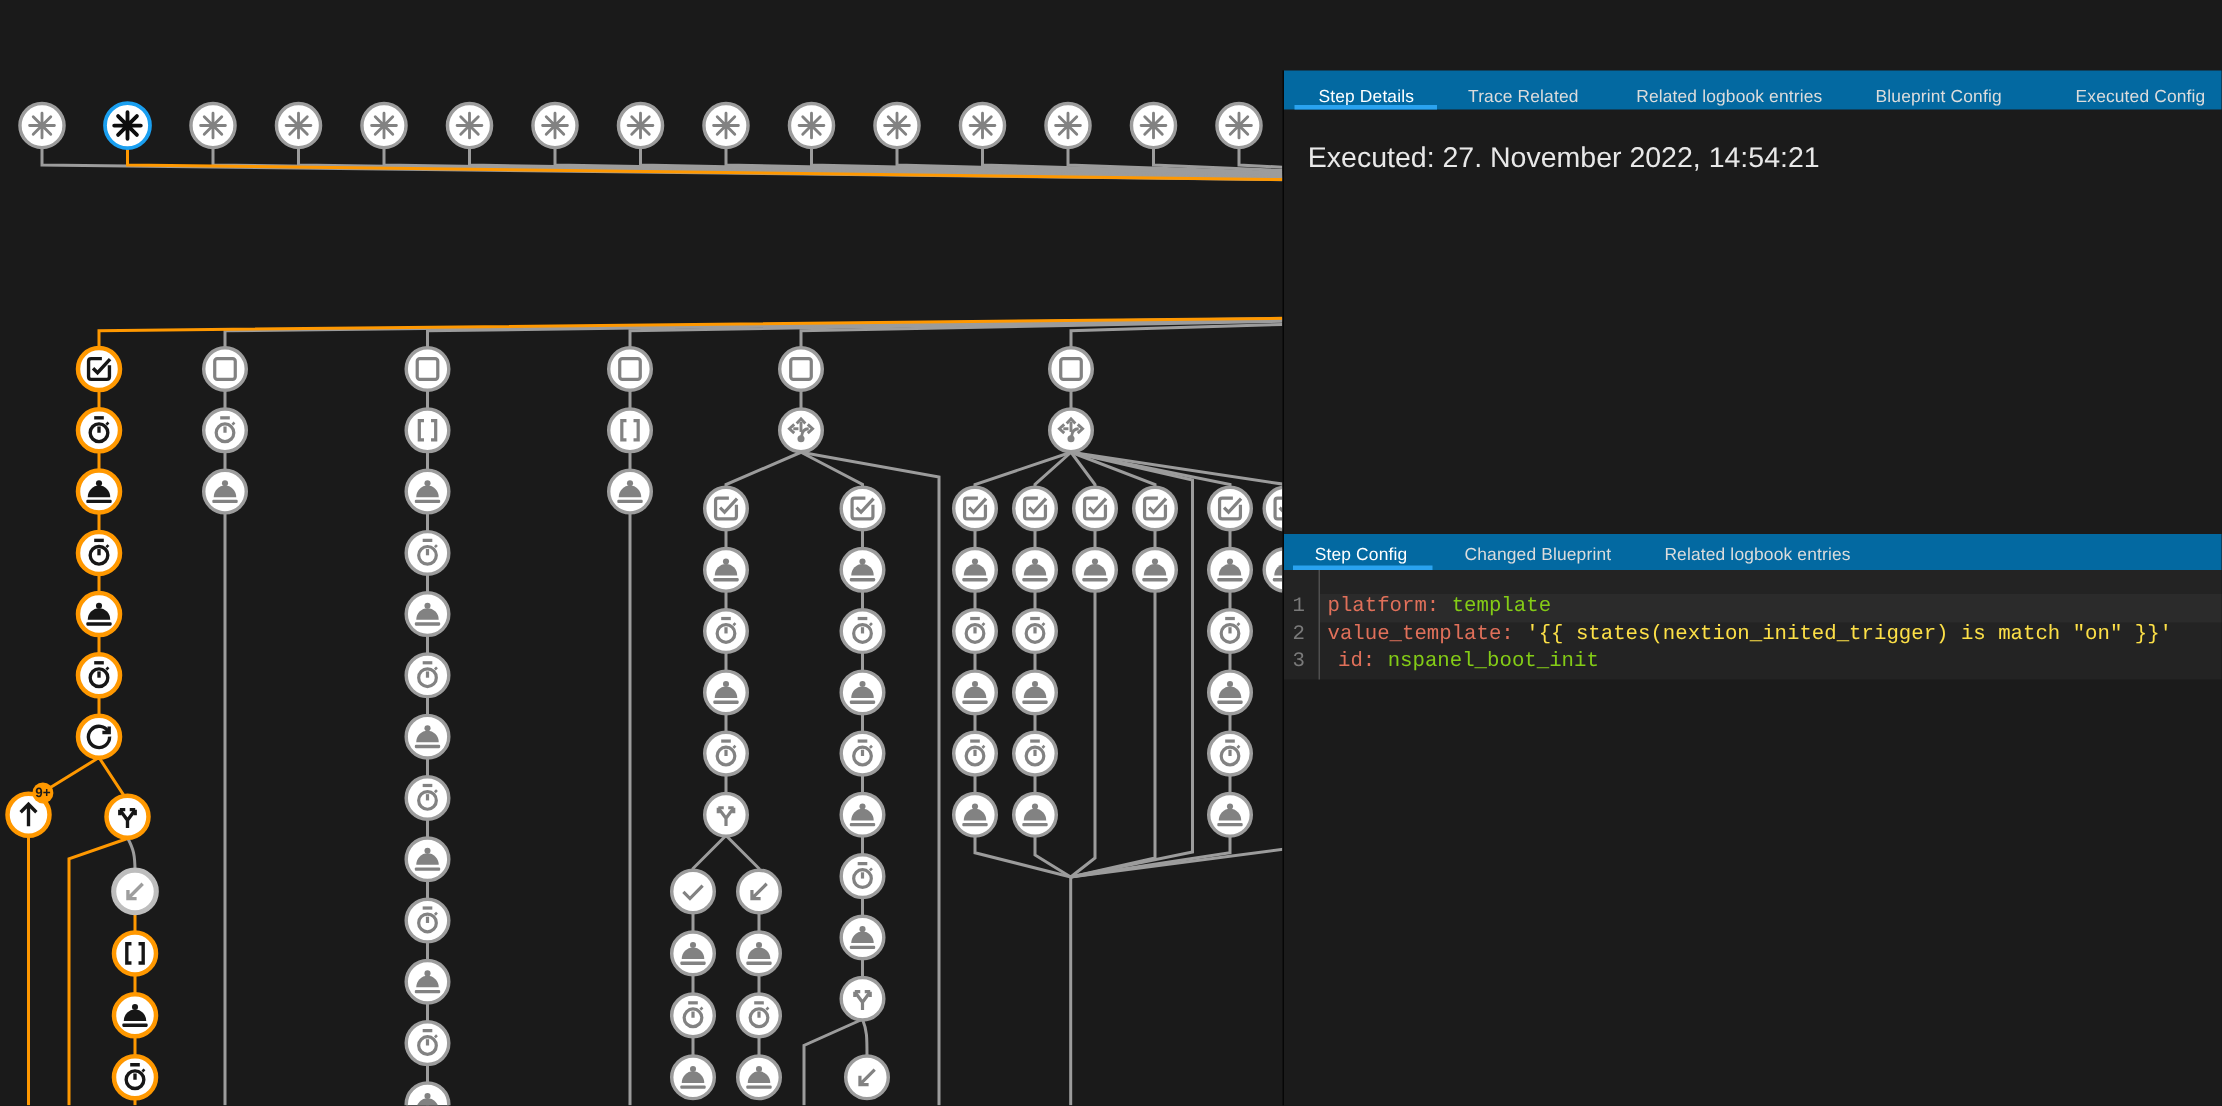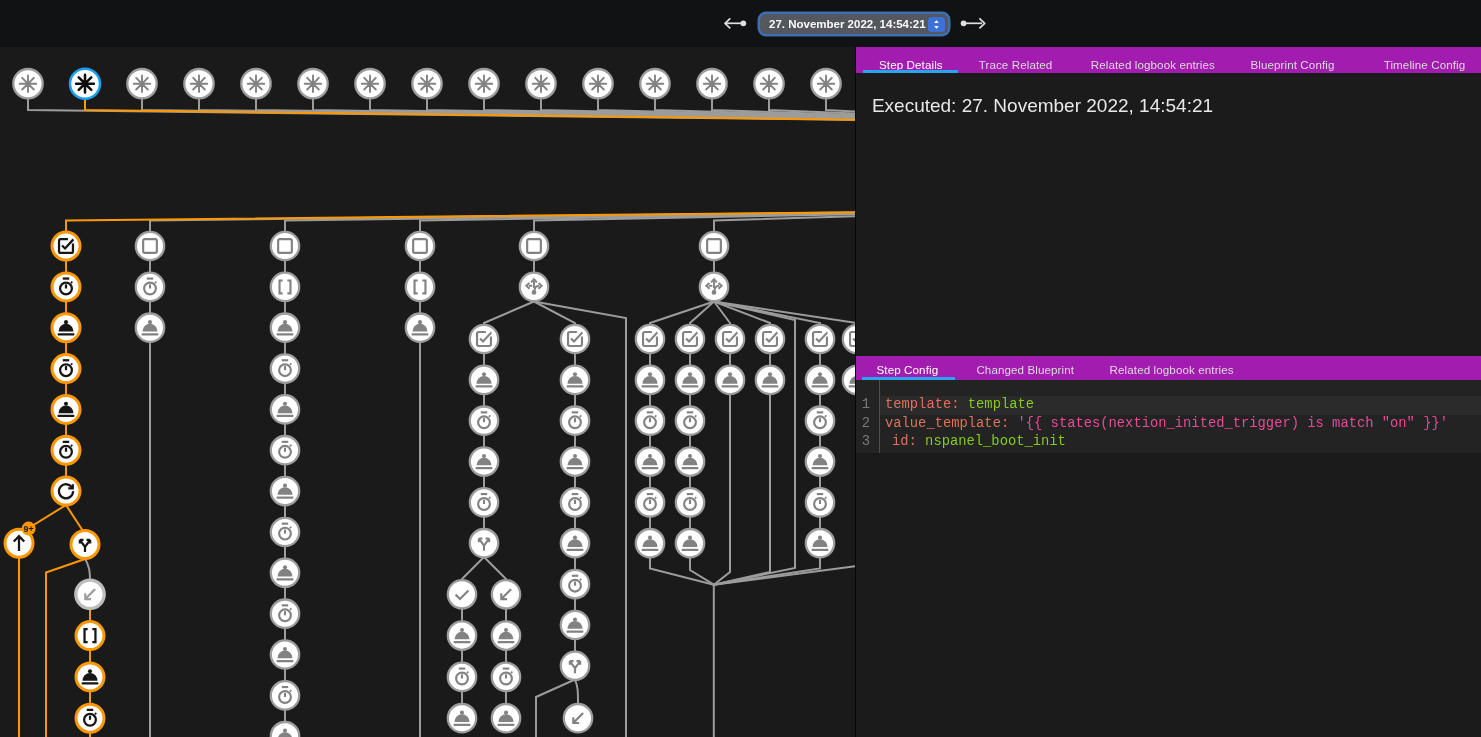--- a/index.html
+++ b/index.html
@@ -2,53 +2,36 @@
 <html><head><meta charset="utf-8"><style>
 * { margin:0; padding:0; box-sizing:border-box; }
 html,body { width:1481px; height:737px; background:#1a1a1a; font-family:"Liberation Sans",sans-serif; overflow:hidden; }
 #page { position:relative; width:1481px; height:737px; }
 #topbar { position:absolute; left:0; top:0; width:1481px; height:47px; background:#111214; }
 #canvas { position:absolute; left:0; top:47px; width:855px; height:690px; background:#1a1a1a; }
 #pill { position:absolute; left:760px; top:14px; width:188px; height:20px; background:#54585e; border-radius:6px;
         box-shadow:0 0 0 2.5px #3d6fb5; color:#fafafa; font-size:11.5px; font-weight:bold; line-height:20px; padding-left:9px; }
 #pill .step { position:absolute; right:3px; top:2.5px; width:17px; height:15px; background:#3c71d8; border-radius:3.5px; }
 #panel { position:absolute; left:855px; top:47px; width:626px; height:690px; background:#1b1b1b; border-left:1px solid #060606; }
-.tabs { position:absolute; left:0; width:626px; background:#a21caf; }
+.tabs { position:absolute; left:0; width:626px; background:#0369a1; }
 .tabs span { position:absolute; font-size:11.6px; color:#dcdcdc; white-space:nowrap; letter-spacing:0.1px; }
 .ul { position:absolute; height:3px; background:#2aa3f0; bottom:0; }
 #tabs1 { top:0; height:26px; }
 #tabs2 { top:309px; height:24px; }
 #executed { position:absolute; left:15.9px; top:47.6px; font-size:19px; color:#e8e8e8; }
 #code { position:absolute; left:0; top:333px; width:626px; height:73px; background:#232323;
          font-family:"Liberation Mono",monospace; font-size:13.8px; }
 #code .gline { position:absolute; left:22.5px; top:0; width:1px; height:73px; background:#4f4f4f; }
 #code .alin { position:absolute; left:23.5px; top:16px; width:602px; height:18.7px; background:#2b2b2b; }
 #code .row { position:absolute; white-space:pre; line-height:18.7px; }
 #code .num { position:absolute; width:14px; text-align:right; color:#7a7a7a; line-height:18.7px; }
-.k { color:#e0705a; } .w { color:#84cc16; } .s { color:#ec4899; }
+.k { color:#e0705a; } .w { color:#84cc16; } .s { color:#fde047; }
 .arrowbtn { position:absolute; top:15px; }
 </style></head><body>
 <div id="page">
-  <div id="topbar">
-    <svg class="arrowbtn" style="left:722px" width="26" height="17" viewBox="0 0 26 17">
-      <path d="M3,8.3 H21" stroke="#dedede" stroke-width="1.7" fill="none"></path>
-      <path d="M8.3,3.3 L3,8.3 L8.3,13.3" stroke="#dedede" stroke-width="1.7" fill="none" stroke-linejoin="round"></path>
-      <circle cx="21.3" cy="8.3" r="2.9" fill="#dedede"></circle>
-    </svg>
-    <div id="pill">27. November 2022, 14:54:21<span class="step">
-      <svg width="17" height="15" viewBox="0 0 17 15">
-            <path d="M8.5,3.2 L10.8,6 H6.2 Z M8.5,11.8 L10.8,9 H6.2 Z" fill="#fff"></path>
-          </svg>
-    </span></div>
-    <svg class="arrowbtn" style="left:960px" width="26" height="17" viewBox="0 0 26 17">
-      <path d="M4,8.3 H22" stroke="#dedede" stroke-width="1.7" fill="none"></path>
-      <path d="M19.4,3.3 L24.7,8.3 L19.4,13.3" stroke="#dedede" stroke-width="1.7" fill="none" stroke-linejoin="round"></path>
-      <circle cx="3.6" cy="8.3" r="2.9" fill="#dedede"></circle>
-    </svg>
-  </div>
   <div id="canvas"><svg id="graph" width="855" height="690" viewBox="0 47 855 690">
         <defs>
           <g id="i-ast" fill="none" stroke-linecap="round">
             <path d="M0,-8.7 V8.7 M-8.7,0 H8.7 M-6.15,-6.15 L6.15,6.15 M6.15,-6.15 L-6.15,6.15"></path>
           </g>
           <g id="i-sq" fill="none">
             <rect x="-6.4" y="-6.4" width="12.8" height="12.8" rx="1.6"></rect>
           </g>
           <g id="i-cb" fill="none">
             <path d="M1.8,-6.5 H-4.9 Q-6.5,-6.5 -6.5,-4.9 V4.9 Q-6.5,6.5 -4.9,6.5 H4.9 Q6.5,6.5 6.5,4.9 V-2.4"></path>
@@ -353,33 +336,33 @@
         <use href="#i-bell" transform="translate(857,379.9) scale(1.07)" stroke="#828282" stroke-width="2.0" style="color:#828282"></use>
         <circle cx="28.6" cy="528.6" r="7" fill="#ff9800"></circle>
         <text x="28.6" y="531.6" font-family="Liberation Sans, sans-serif" font-size="9" font-weight="bold" fill="#1a1a1a" text-anchor="middle">9+</text>
       </svg></div>
   <div id="panel">
     <div class="tabs" id="tabs1">
       <span style="left:23px; top:10.6px; color:#fff">Step Details</span>
       <span style="left:122.7px; top:10.6px">Trace Related</span>
       <span style="left:234.8px; top:10.6px">Related logbook entries</span>
       <span style="left:394.4px; top:10.6px">Blueprint Config</span>
-      <span style="left:527.7px; top:10.6px">Timeline Config</span>
+      <span style="left:527.7px; top:10.6px">Executed Config</span>
       <div class="ul" style="left:7px; width:95px;"></div>
     </div>
     <div id="executed">Executed: 27. November 2022, 14:54:21</div>
     <div class="tabs" id="tabs2">
       <span style="left:20.5px; top:7.2px; color:#fff">Step Config</span>
       <span style="left:120.4px; top:7.2px">Changed Blueprint</span>
       <span style="left:253.6px; top:7.2px">Related logbook entries</span>
       <div class="ul" style="left:6px; width:93px;"></div>
     </div>
     <div id="code">
       <div class="alin"></div>
       <div class="gline"></div>
       <div class="num" style="top:16px">1</div>
       <div class="num" style="top:34.7px">2</div>
       <div class="num" style="top:53.4px">3</div>
-      <div class="row" style="left:29px; top:16px"><span class="k">template:</span><span class="w"> template</span></div>
+      <div class="row" style="left:29px; top:16px"><span class="k">platform:</span><span class="w"> template</span></div>
       <div class="row" style="left:29px; top:34.7px"><span class="k">value_template:</span><span class="s"> '{{ states(nextion_inited_trigger) is match "on" }}'</span></div>
       <div class="row" style="left:36px; top:53.4px"><span class="k">id:</span><span class="w"> nspanel_boot_init</span></div>
     </div>
   </div>
 </div>
 </body></html>

